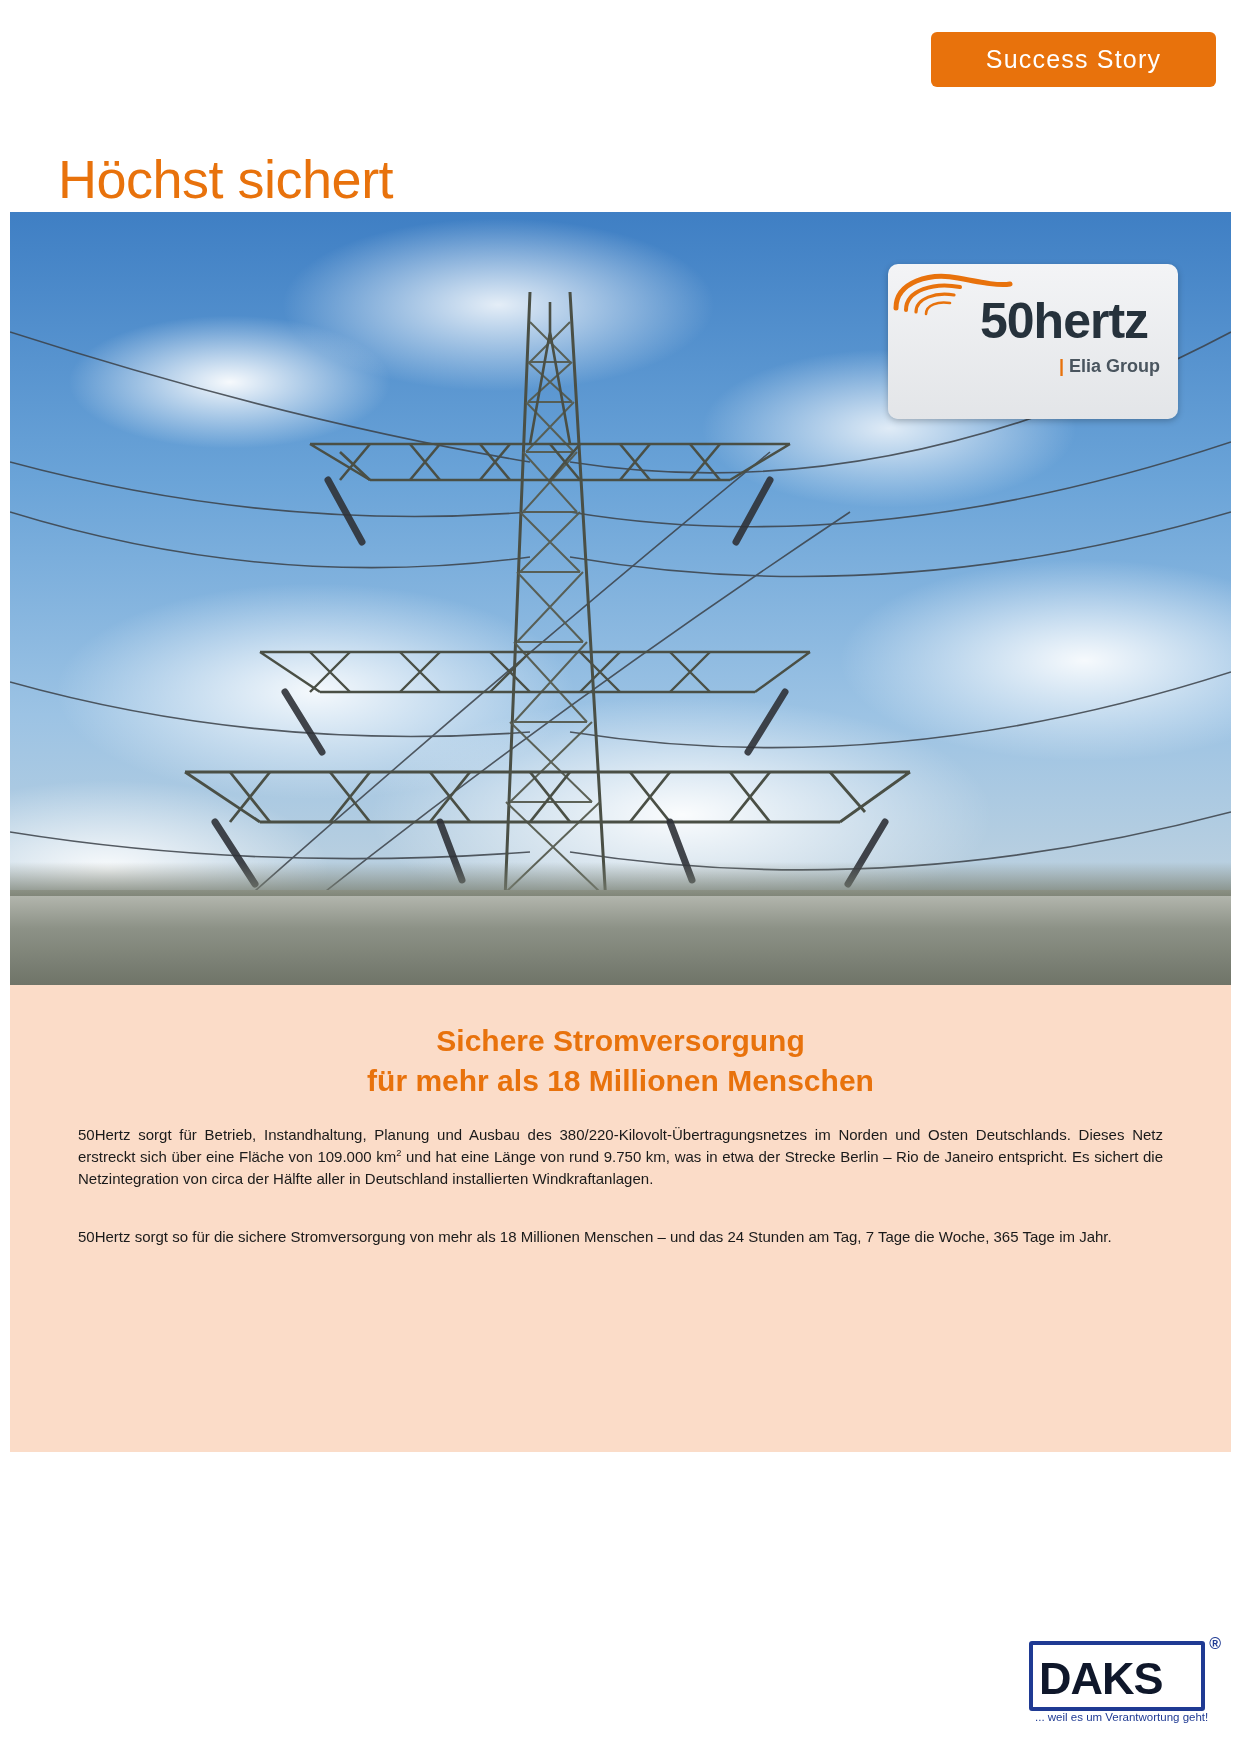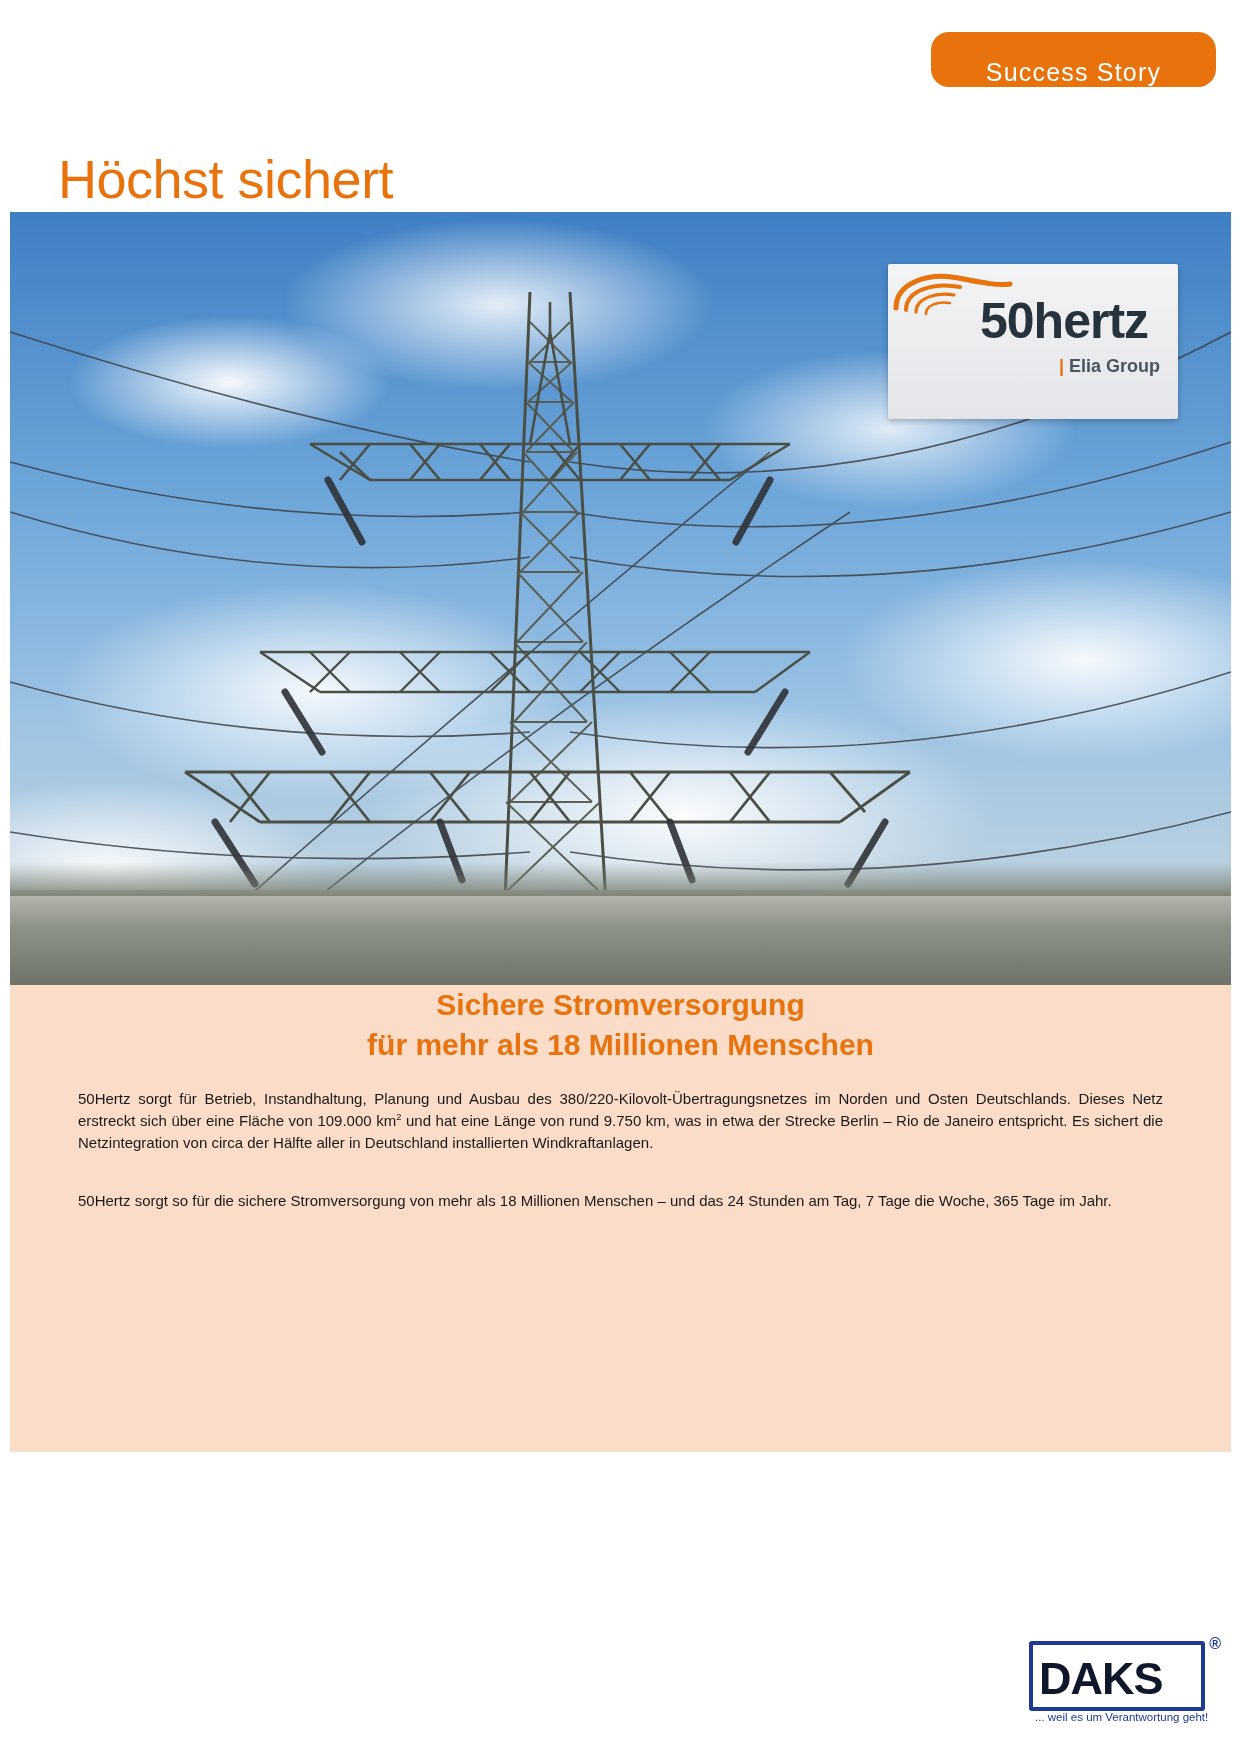--- a/index.html
+++ b/index.html
@@ -16,26 +16,26 @@
   }
 
   
   .badge {
     position: absolute;
     top: 32px;
     right: 25px;
     width: 285px;
     height: 55px;
     background: #E8720C;
-    border-radius: 18px;
+    border-radius: 6px;
     color: #ffffff;
     font-size: 25px;
     letter-spacing: 1.2px;
     display: flex;
-    align-items: flex-end;
+    align-items: center;
     justify-content: center;
     font-weight: 500;
   }
   .page-title {
     position: absolute;
     top: 112px;
     left: 58px;
     font-size: 54px;
     color: #E8720C;
     font-weight: 400;
@@ -79,21 +79,21 @@
   .hero svg { position: absolute; inset: 0; }
 
   
   .logo-card {
     position: absolute;
     top: 52px;
     right: 53px;
     width: 290px;
     height: 155px;
     background: linear-gradient(#f3f4f6, #e3e5e8);
-    border-radius: 2px;
+    border-radius: 10px;
     box-shadow: 0 2px 6px rgba(0,0,0,.25);
   }
   .logo-wave {
     position: absolute;
     left: 28px; top: 24px;
     width: 125px; height: 60px;
   }
   .logo-text {
     position: absolute;
     left: 92px; top: 28px;
@@ -123,20 +123,21 @@
     width: 1221px;
     height: 467px;
     background: #FBDCC8;
   }
   .headline {
     text-align: center;
     color: #E8720C;
     font-size: 30px;
     font-weight: bold;
     line-height: 1.32;
+    padding-top: 36px;
   }
   .body-copy {
     margin: 24px 68px 0 68px;
     font-size: 15px;
     line-height: 1.47;
     color: #1a1a1a;
     text-align: justify;
   }
   .body-copy.second { margin-top: 36px; }
   .body-copy sup { font-size: 0.62em; vertical-align: super; }

